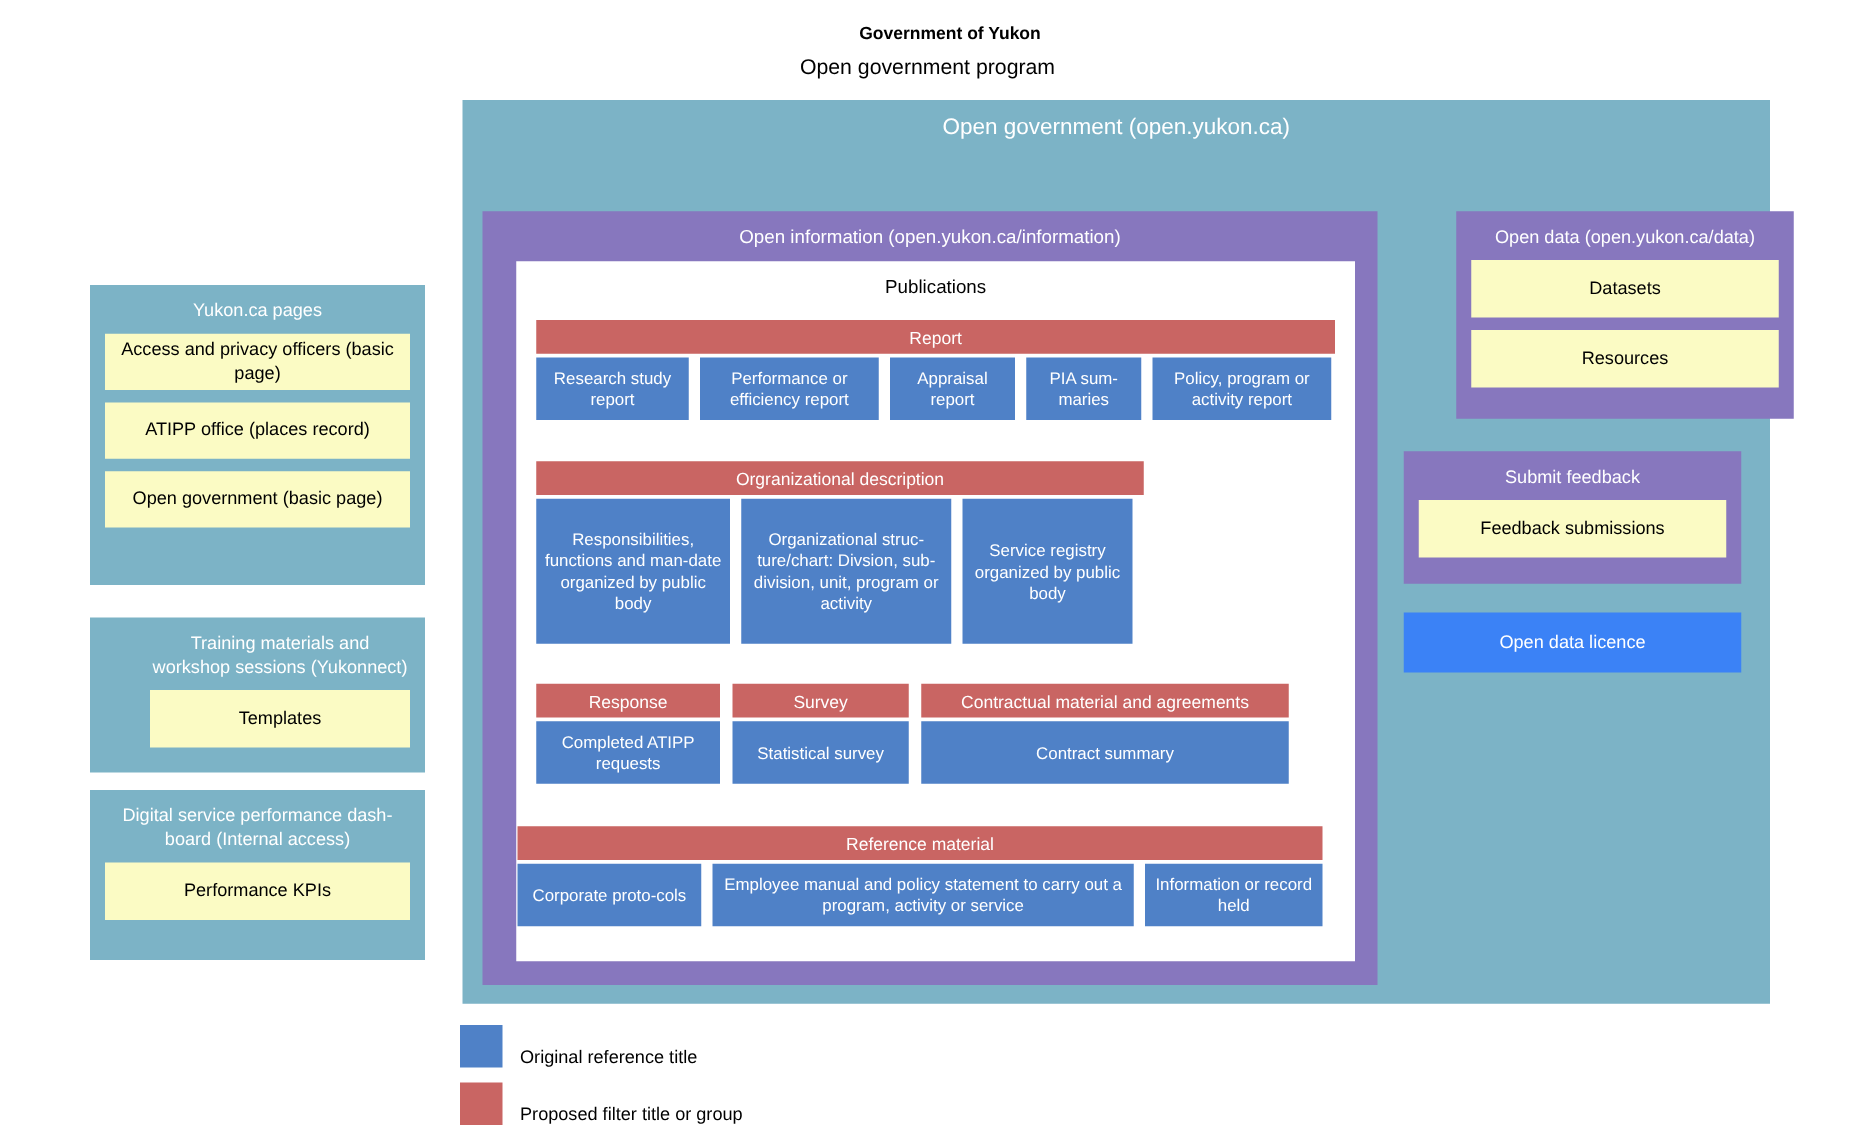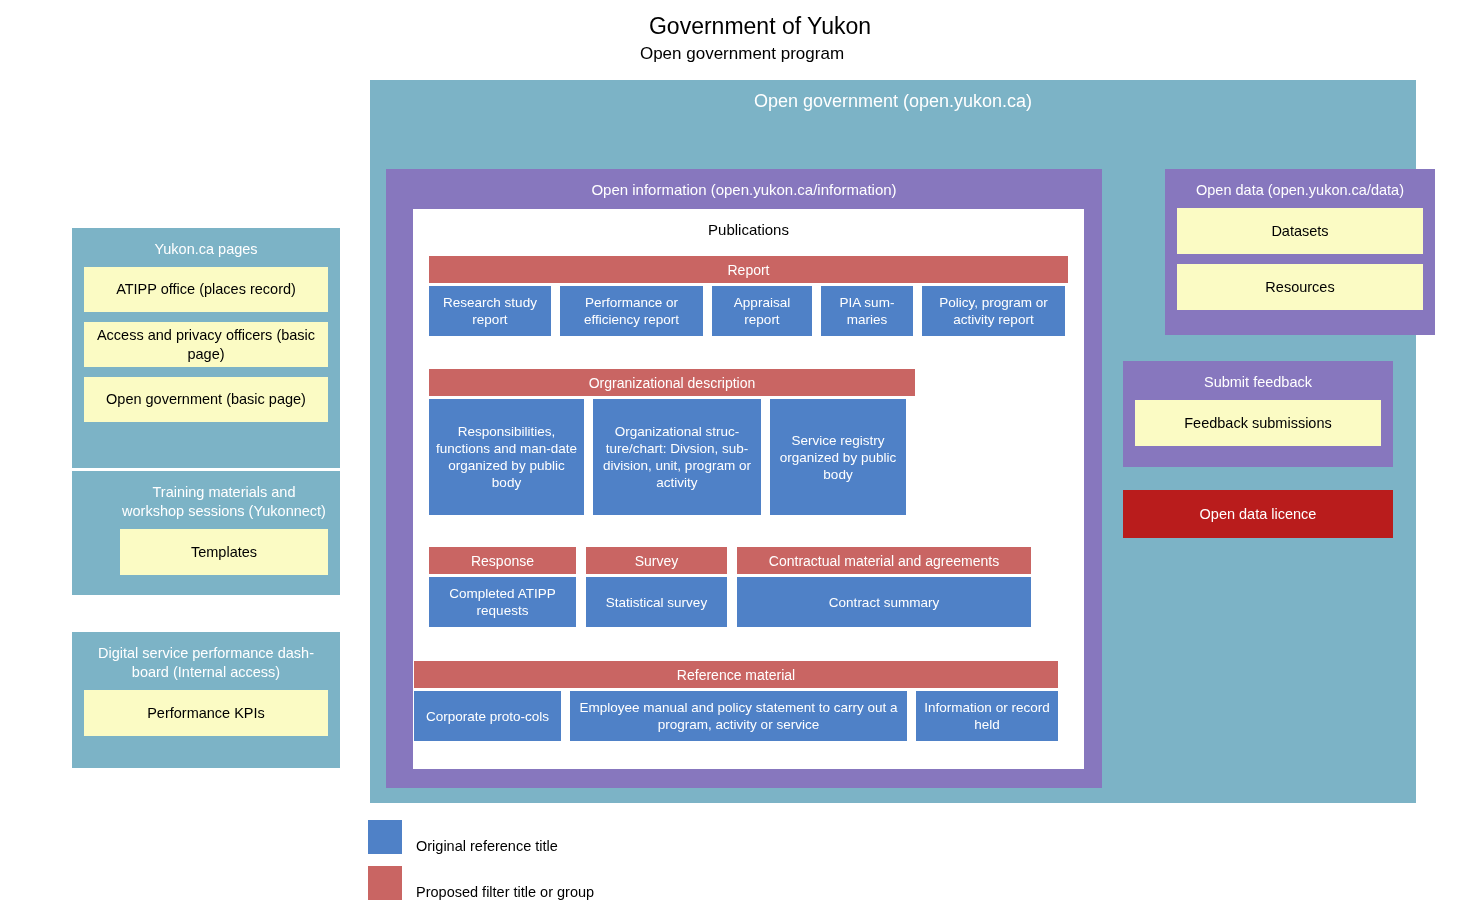--- a/index.html
+++ b/index.html
@@ -13,21 +13,21 @@
     position: relative;
     width: 1484px;
     height: 904px;
     background: #ffffff;
     overflow: hidden;
   }
 
   
   .hdr { position: absolute; left: 0; top: 0; width: 1484px; text-align: center; }
   .hdr-title {
-    font-size: 23px; font-weight: normal; color: #000;
+    font-size: 14px; font-weight: bold; color: #000;
     margin-top: 15px; line-height: 22px; padding-left: 36px;
   }
   .hdr-sub {
     font-size: 17px; font-weight: normal; color: #000;
     margin-top: 6px; line-height: 22px;
   }
 
   
   .teal-group {
     position: absolute;
@@ -111,21 +111,21 @@
 
   
   .purple-group {
     position: absolute;
     background: #8777be;
     padding: 10px 12px 12px 12px;
   }
   .purple-group .group-title { color: #fff; }
   #open-data-licence {
     position: absolute;
-    background: #b91c1c;
+    background: #3b82f6;
     color: #fff; font-size: 14.5px;
     display: flex; align-items: center; justify-content: center;
   }
 
   
   #legend { position: absolute; left: 368px; top: 820px; }
   .legend-row { display: flex; align-items: flex-end; height: 34px; margin-bottom: 12px; }
   .legend-swatch { width: 34px; height: 34px; flex: 0 0 34px; }
   .legend-label { margin-left: 14px; font-size: 14.5px; color: #000; }
 </style>
@@ -135,26 +135,26 @@
 <div id="page">
 
   <div class="hdr">
     <div class="hdr-title">Government of Yukon</div>
     <div class="hdr-sub">Open government program</div>
   </div>
 
 
   <div class="teal-group" style="left:72px; top:228px; width:268px; height:240px;">
     <div class="group-title">Yukon.ca pages</div>
+    <div class="yellow-box" style="height:45px;">Access and privacy officers (basic page)</div>
     <div class="yellow-box" style="height:45px;">ATIPP office (places record)</div>
-    <div class="yellow-box" style="height:45px;">Access and privacy officers (basic page)</div>
     <div class="yellow-box" style="height:45px;">Open government (basic page)</div>
   </div>
 
-  <div class="teal-group" style="left:72px; top:471px; width:268px; height:124px;padding-left:48px;">
+  <div class="teal-group" style="left:72px; top:494px; width:268px; height:124px;padding-left:48px;">
     <div class="group-title">Training materials and workshop sessions (Yukonnect)</div>
     <div class="yellow-box" style="height:46px;">Templates</div>
   </div>
 
   <div class="teal-group" style="left:72px; top:632px; width:268px; height:136px;">
     <div class="group-title">Digital service performance dash-board (Internal access)</div>
     <div class="yellow-box" style="height:46px;">Performance KPIs</div>
   </div>
 
   <div id="main-panel">

